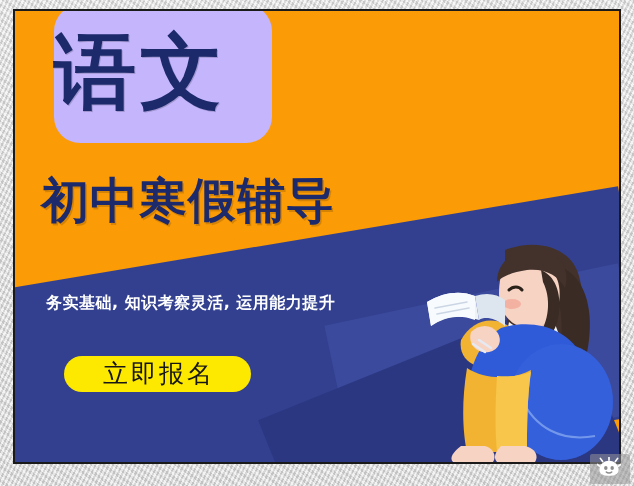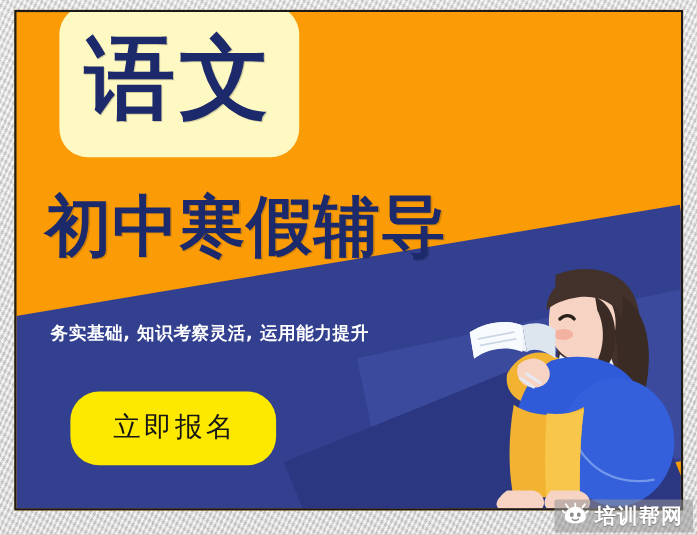--- a/index.html
+++ b/index.html
@@ -106,42 +106,41 @@
     transform-origin: right bottom;
   }
 
   
   #subject-badge {
     position: absolute;
     left: 39px;
     top: -6px;
     width: 218px;
     height: 138px;
-    background: #fef9c3;
+    background: #c4b5fd;
     border-radius: 26px;
     display: flex;
     align-items: center;
-    justify-content: center;
   }
   #subject-badge-label {
     font-size: 82px;
     font-weight: 700;
     color: #1c2a6b;
     letter-spacing: 4px;
     line-height: 1;
     text-shadow: 1px 1px 0 rgba(0,0,0,0.18);
     padding-bottom: 4px;
   }
 
   
   #headline {
     position: absolute;
     left: 26px;
     top: 165px;
-    font-size: 60px;
+    font-size: 48px;
     font-weight: 700;
     color: #1c2a6b;
     letter-spacing: 1px;
     line-height: 1;
     white-space: nowrap;
     text-shadow: 1.5px 1.5px 0 rgba(0,0,0,0.15);
   }
 
   
   #subtitle {
@@ -154,21 +153,21 @@
     letter-spacing: 0.5px;
     white-space: nowrap;
   }
 
   
   #cta-button {
     position: absolute;
     left: 49px;
     top: 345px;
     width: 187px;
-    height: 67px;
+    height: 36px;
     background: #fde900;
     border-radius: 26px;
     border: none;
     display: flex;
     align-items: center;
     justify-content: center;
     cursor: pointer;
     padding: 0;
   }
   #cta-button-label {
@@ -293,16 +292,15 @@
   <div id="watermark">
     <span id="watermark-icon">
       <svg viewBox="0 0 26 22" width="24" height="20" xmlns="http://www.w3.org/2000/svg">
         <path d="M13 4 C19.5 4 24 9 23.5 15 C23 19 18.5 20.5 13 20.5 C7.5 20.5 3 19 2.5 15 C2 9 6.5 4 13 4 Z" fill="#ffffff"></path>
         <path d="M13 3.5 L13 0 M6 5 L3.5 1.5 M20 5 L22.5 1.5 M2.5 10 L0 8 M23.5 10 L26 8" stroke="#ffffff" stroke-width="1.8" stroke-linecap="round"></path>
         <ellipse cx="9.5" cy="12" rx="1.9" ry="2.2" fill="#8c8c8c"></ellipse>
         <ellipse cx="16.5" cy="12" rx="1.9" ry="2.2" fill="#8c8c8c"></ellipse>
         <path d="M10 16.5 C11.5 18 14.5 18 16 16.5" stroke="#8c8c8c" stroke-width="1.6" fill="none" stroke-linecap="round"></path>
       </svg>
     </span>
-    <span id="watermark-label">培训帮网</span>
   </div>
 
 </div>
 
 </body></html>

